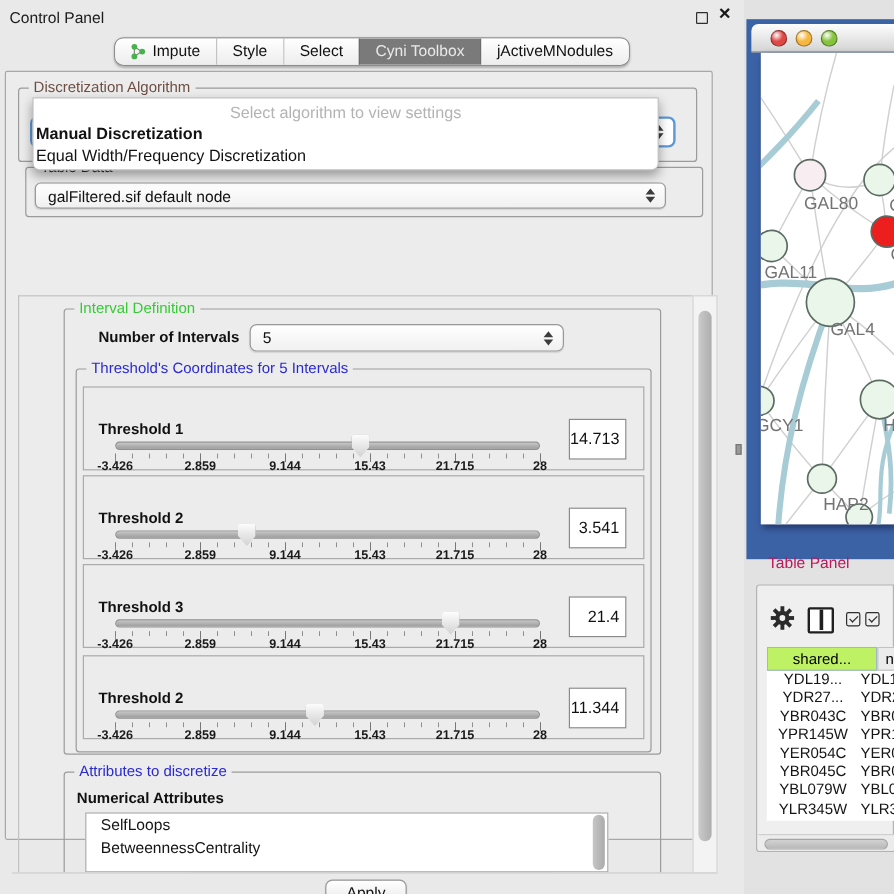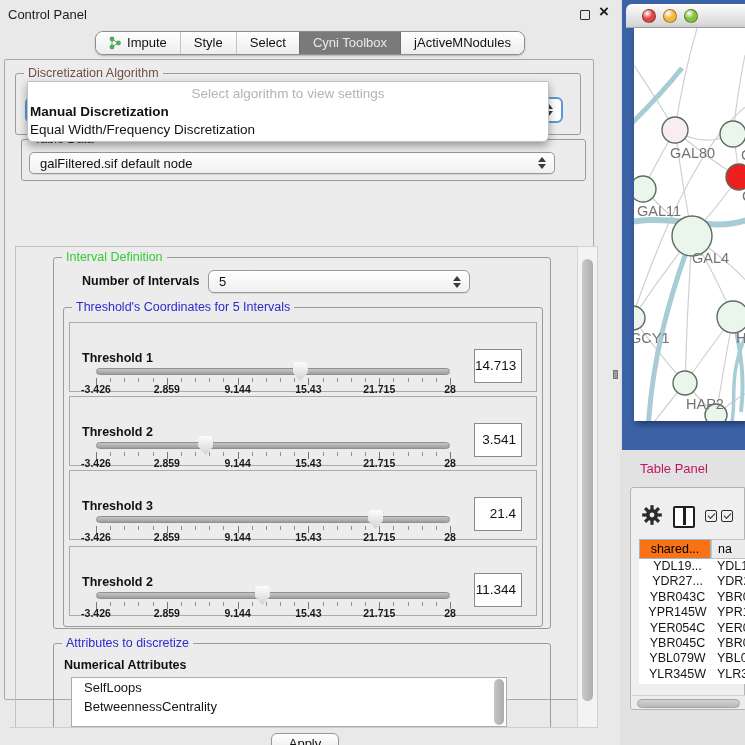--- a/index.html
+++ b/index.html
@@ -87,21 +87,21 @@
                 background:linear-gradient(90deg,#c6c6c6,#ababab); z-index:3; }
 
   #apply-row { left:5px; top:667px; width:588px; height:33px; background:#e9e9e9;
                border-top:1px solid #cfcfcf; z-index:10; }
   #apply-btn { left:261px; top:5px; width:68px; height:22px; border:1px solid #979797; border-radius:6px;
                background:linear-gradient(#ffffff,#e7e7e7); font-size:13px; color:#111; text-align:center;
                line-height:20px; box-shadow:0 1px 1px rgba(0,0,0,.15); }
 
   
   #right-col { left:620px; top:0; width:125px; height:745px; background:#e2e2e2; }
-  #net-window { left:622px; top:0; width:123px; height:450px; background:#3c62a6; }
+  #net-window { left:622px; top:16px; width:123px; height:450px; background:#3c62a6; }
   #net-titlebar { left:4px; top:4px; width:119px; height:24px; border-radius:6px 0 0 0;
                   background:linear-gradient(#fdfdfd,#d4d4d4); border-bottom:1px solid #a9a9a9; }
   .tl { position:absolute; top:4.5px; width:14px; height:14px; border-radius:50%;
         border:1px solid rgba(0,0,0,.35); }
   #net-canvas { left:12px; top:28px; width:111px; height:393px; background:#fff;
                 box-shadow:2px 3px 6px rgba(0,0,30,.45); overflow:hidden; }
   #grip { left:613px; top:370px; width:5px; height:9px; background:#9a9a9a; border:1px solid #777; }
 
   
   #tp-title { left:640px; top:461px; font-size:13px; color:#be185d; }
@@ -111,21 +111,21 @@
   #split-ic { left:42px; top:18px; width:22px; height:22px; border:2.5px solid #1f1f1f; border-radius:2px;
               background:#fff; }
   #split-ic::after { content:""; position:absolute; left:8px; top:0; width:2.5px; height:17px; background:#1f1f1f; }
   .cb { position:absolute; top:22px; width:12px; height:12px; border:1.6px solid #2d2d2d; border-radius:2px; }
   .cb::after { content:""; position:absolute; left:2px; top:2px; width:6px; height:3px;
                border-left:1.7px solid #2d2d2d; border-bottom:1.7px solid #2d2d2d; transform:rotate(-45deg); }
   #tbl { left:8px; top:51px; width:107px; height:145px; background:#fff; overflow:hidden; }
   .th-row { display:flex; height:20px; }
   .th-cell { font-size:12.5px; line-height:19px; text-align:center; border:1px solid #9fb9c6;
              overflow:hidden; white-space:nowrap; }
-  .th-cell.c1 { width:72px; background:#f97316; }
+  .th-cell.c1 { width:92px; background:#bef264; }
   .th-cell.c2 { flex:1; background:#ebebeb; border-color:#c2c2c2; text-align:left; padding-left:6px; }
   .t-row { display:flex; height:15.4px; }
   .t-cell { font-size:12.5px; line-height:15.4px; white-space:nowrap; overflow:hidden; color:#151515;text-align:center; }
   .t-cell.c1 { width:72px; padding-left:5px; }
   .t-cell.c2 { flex:1; padding-left:6px; }
   #h-track { left:1px; top:207px; width:113px; height:14px; background:#ececec; border-top:1px solid #cfcfcf; }
   #h-thumb { left:5px; top:2.5px; width:103px; height:9px; border-radius:5px;
              background:linear-gradient(#d2d2d2,#b9b9b9); border:1px solid #a5a5a5; }
 </style>
 </head>

